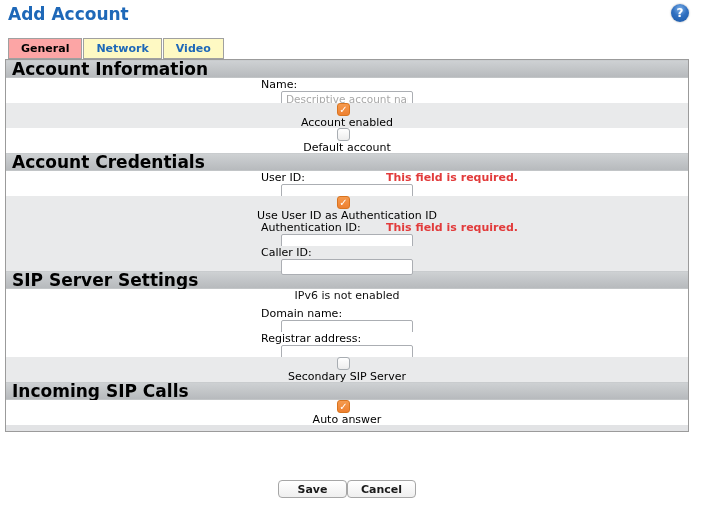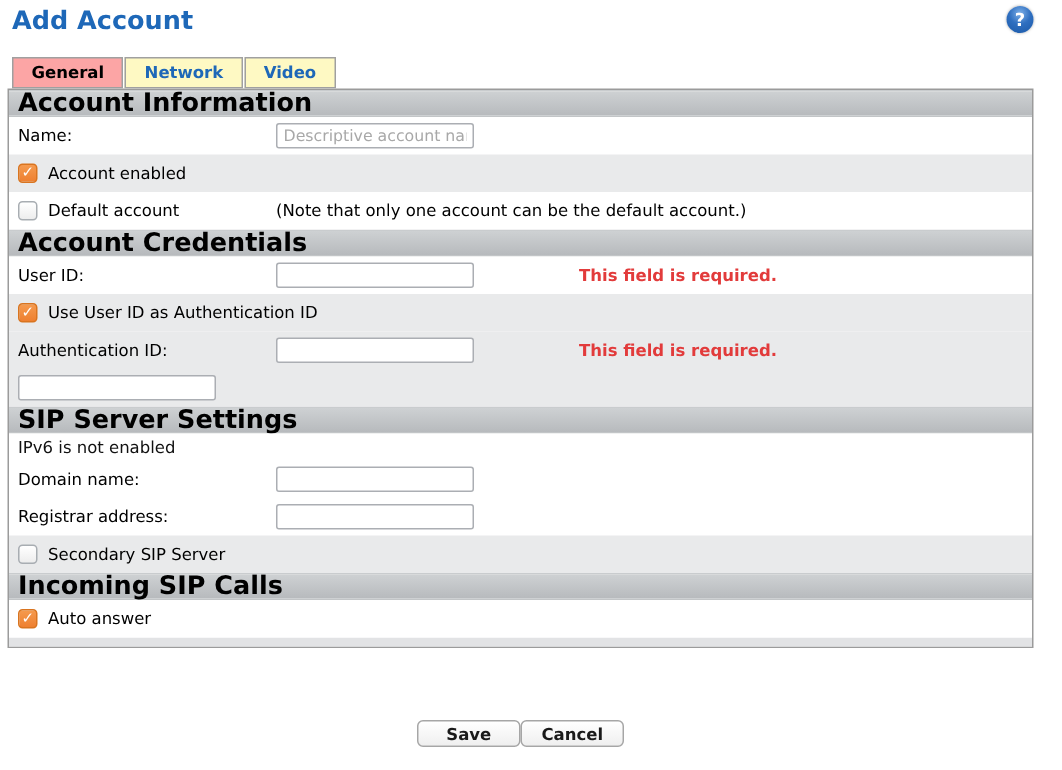--- a/index.html
+++ b/index.html
@@ -41,21 +41,21 @@
 
   .sec-header {
     height: 18px; line-height: 17px; padding: 0 6px;
     font-weight: 700; font-size: 17px; color: #000;
     background: linear-gradient(180deg, #ced1d3 0%, #b7babd 100%);
     border-top: 1px solid #c9ccce; border-bottom: 1px solid #c2c5c7;
   }
 
   .row {
     position: relative; height: 25px; padding: 0 6px;
-    display: flex; align-items: center; background: #fff;
+    display: flex; align-items: center; background: #fff; flex-direction: column;
   }
   .row.alt { background: #e9eaeb; }
   .row.note-row { height: 18px; }
 
   .lbl { width: 172px; flex: none; color: #000; }
 
   input.txt {
     width: 132px; height: 17px; padding: 1px 4px;
     border: 1px solid #abaeb3; border-radius: 2px;
     font-family: "DejaVu Sans", "Liberation Sans", sans-serif;
@@ -125,21 +125,20 @@
       <span class="cbmark">✓</span>
     </span>
     <span class="cb-lbl">Account enabled</span>
   </div>
 
   <div class="row">
     <span class="cb">
       
     </span>
     <span class="cb-lbl">Default account</span>
-    <span class="note">(Note that only one account can be the default account.)</span>
   </div>
 
   <div class="sec-header">Account Credentials</div>
 
   <div class="row">
     <span class="lbl">User ID:</span>
     <input class="txt" type="text" style="">
     <span class="req">This field is required.</span>
   </div>
 
@@ -151,20 +150,21 @@
   </div>
 
   <div class="row alt">
     <span class="lbl">Authentication ID:</span>
     <input class="txt" type="text" style="">
     <span class="req">This field is required.</span>
   </div>
 
 
   <div class="row alt">
+    <span class="lbl">Caller ID:</span>
     <input class="txt" type="text" style="">
   </div>
 
   <div class="sec-header">SIP Server Settings</div>
 
   <div class="row note-row">
     <span>IPv6 is not enabled</span>
   </div>
 
   <div class="row">

